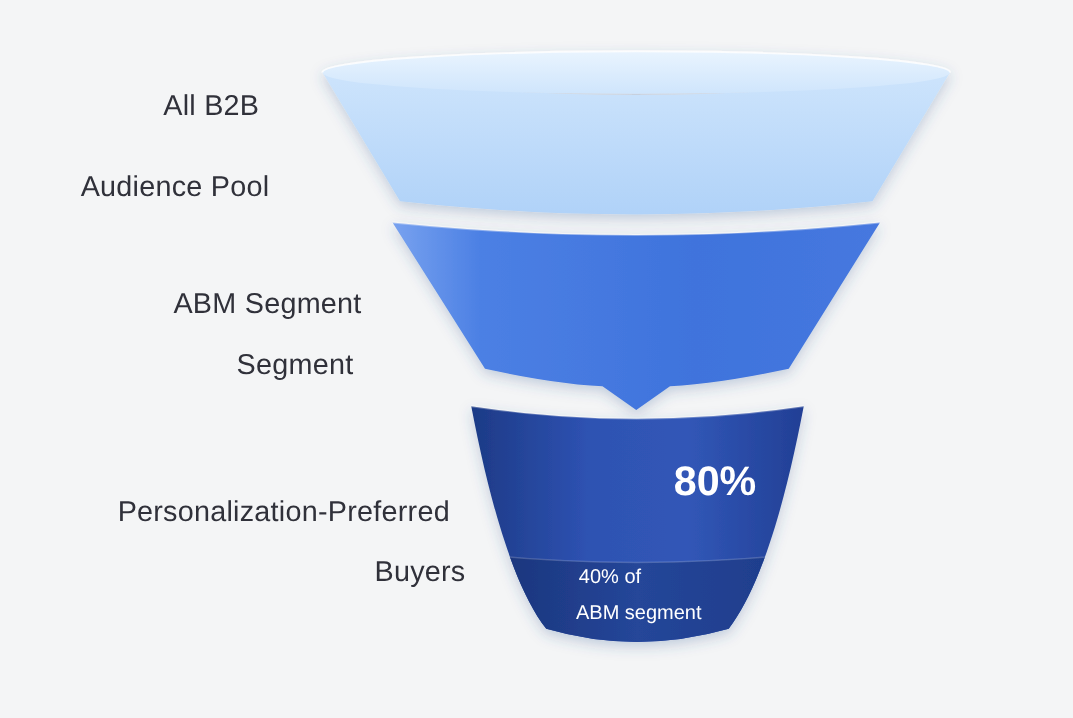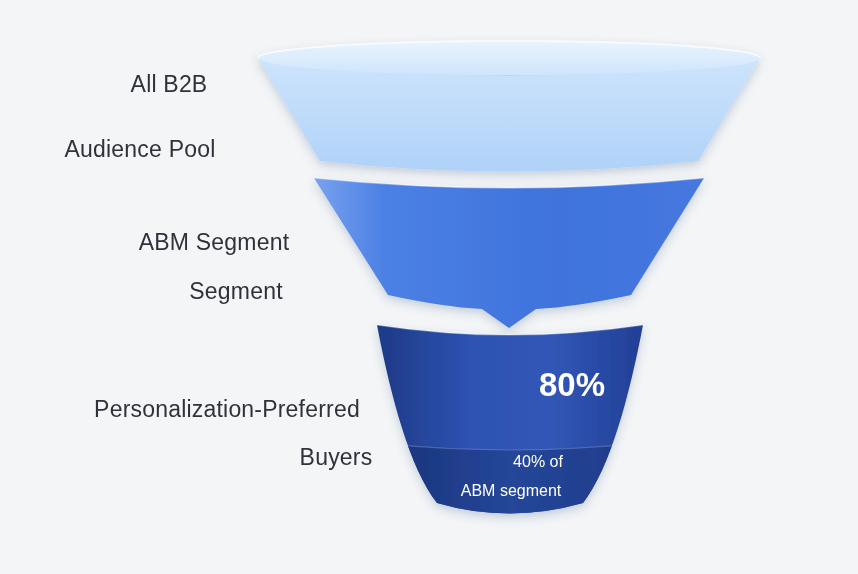--- a/index.html
+++ b/index.html
@@ -111,16 +111,16 @@
   <div class="stage-label" style="left:169px; top:71px;">All B2B</div>
   <div class="stage-label" style="left:140px; top:108px;margin-top:28px;">Audience Pool</div>
 
   <div class="stage-label" style="left:214px; top:229px;">ABM Segment</div>
   <div class="stage-label" style="left:227px; top:396px;">Personalization-Preferred</div>
 
   <div class="stage-label" style="left:236px; top:278px;">Segment</div>
   <div class="stage-label" style="left:336px; top:444px;">Buyers</div>
 
   <div class="value-big value-80" style="left:560px; top:366px;">80%</div>
-  <div class="value-sub" style="left:538px; top:453px;">40% of</div>
+  <div class="value-sub" style="left:488px; top:453px;">40% of</div>
   <div class="value-sub" style="left:511px; top:482px;">ABM segment</div>
 
 </div>
 
 </body></html>

